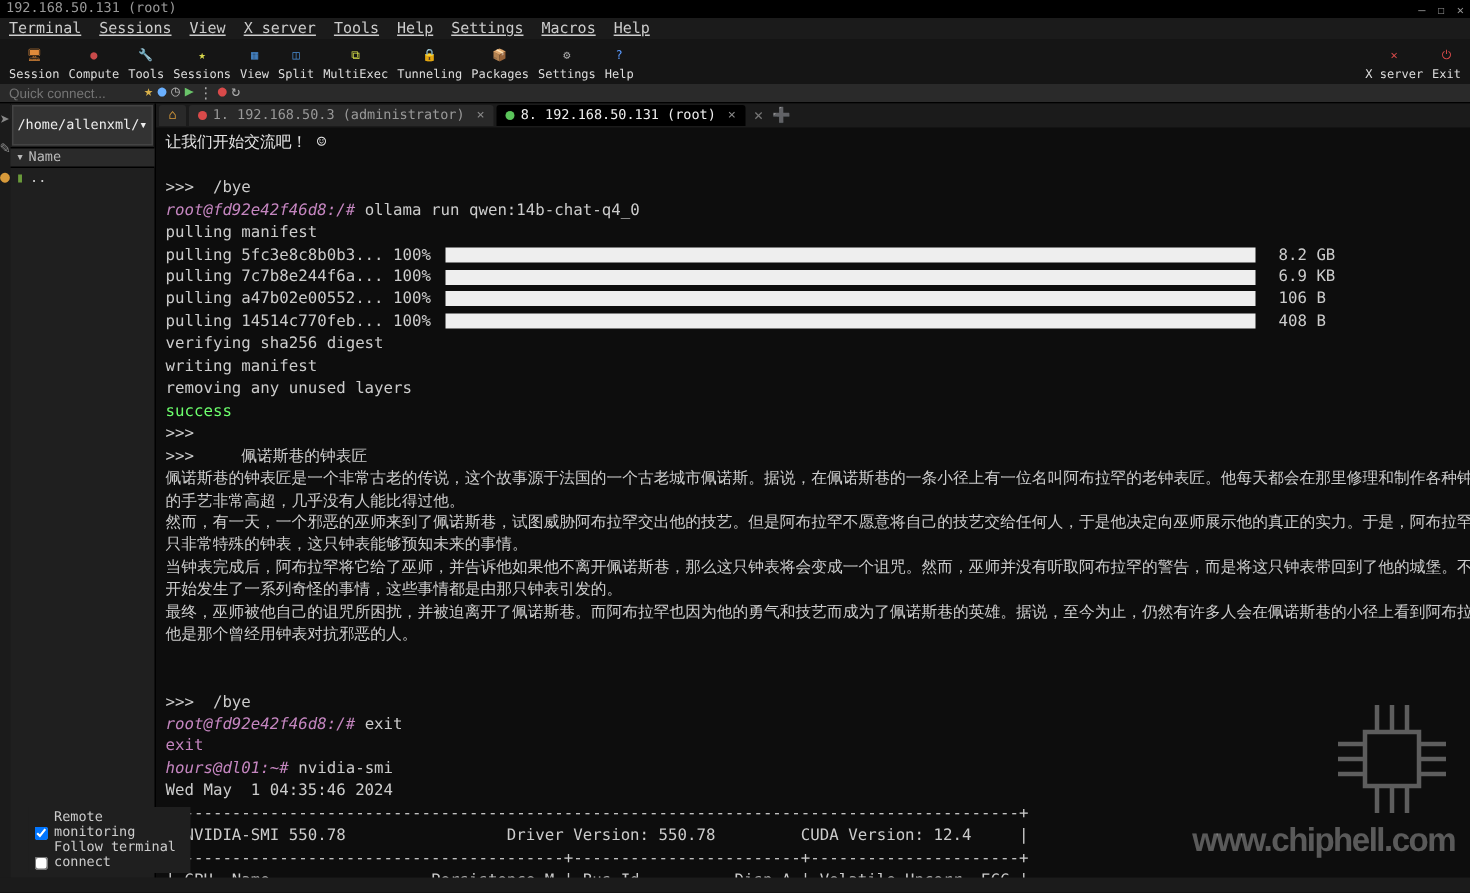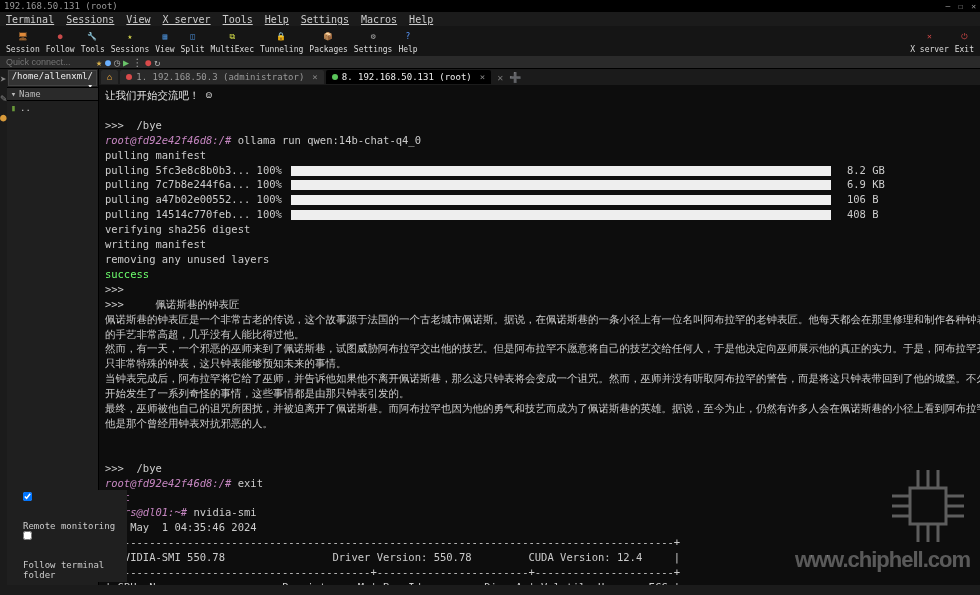--- a/index.html
+++ b/index.html
@@ -15,40 +15,40 @@
 .toolbar .right { margin-left:auto; display:flex; gap:6px; }
 .quickbar { height:13px; background:#2a2a2a; display:flex; align-items:center; font-size:9px; border-bottom:1px solid #000; }
 .quickbar .qc { padding:0 6px; color:#aaa; }
 .quickbar input { background:transparent; border:none; color:#aaa; font-size:9px; width:80px; outline:none; }
 .quickbar .stars { display:flex; gap:3px; padding:0 4px; }
 .stars span { font-size:10px; }
 .main { position:absolute; top:69px; bottom:10px; left:0; right:0; display:flex; }
 .sidebar { width:18px; background:#1b1b1b; display:flex; flex-direction:column; align-items:center; gap:6px; padding-top:4px; }
 .sidebar span { font-size:11px; }
 .filepanel { width:110px; background:#1f1f1f; border-right:1px solid #000; display:flex; flex-direction:column; }
-.pathcombo { height:16px; background:#333; border:1px solid #444; margin:1px; display:flex; align-items:center; padding:0 3px; font-size:9px; color:#eee;flex-direction:column; }
+.pathcombo { height:27px; background:#333; border:1px solid #444; margin:1px; display:flex; align-items:center; padding:0 3px; font-size:9px; color:#eee; }
 .filehead { height:14px; background:#2a2a2a; border-top:1px solid #000; border-bottom:1px solid #000; padding:0 4px; font-size:9px; color:#bbb; display:flex; align-items:center; }
 .fileentry { height:14px; padding:0 4px; display:flex; align-items:center; gap:4px; font-size:9px; color:#ccc; }
 .termarea { flex:1; display:flex; flex-direction:column; }
 .tabbar { height:16px; background:#1b1b1b; display:flex; align-items:center; gap:2px; padding-left:2px; }
 .tab { height:14px; padding:0 6px; background:#292929; border-radius:2px 2px 0 0; display:flex; align-items:center; gap:4px; font-size:9px; color:#999; }
 .tab.active { background:#000000; color:#eee; }
 .tab .dot { width:6px; height:6px; border-radius:50%; }
 .tabadd { color:#777; padding:0 4px; font-size:10px; }
 .term { flex:1; background:#0d0d0d; padding:3px 6px; overflow:hidden; font-size:10.5px; line-height:1.42; }
 .term pre { font-family:inherit; white-space:pre; color:#ccc; font-size:10.5px; }
 .term .green { color:#6dff6d; }
 .term .mag { color:#c586c0; }
 .term .prompt { color:#c586c0;font-style:italic; }
 .term .white { color:#e5e5e5; }
 .pbar { display:inline-block; width:540px; height:10px; background:#eee; vertical-align:middle; margin:0 3px; }
 .bottombar { height:10px; background:#1b1b1b; border-top:1px solid #000; display:flex; align-items:center; font-size:8px; color:#aaa; padding:0 4px; gap:8px; }
 .bottombar .pill { background:#2a2a2a; padding:0 4px; border-radius:2px; }
 .leftopts { position:absolute; left:19px; bottom:13px; width:108px; background:#1f1f1f; padding:2px 4px; font-size:9px; color:#ccc; }
-.leftopts label { display:flex; align-items:flex-start; gap:20px;flex-direction:column; }
+.leftopts label { display:flex; align-items:flex-end; gap:4px; }
 .leftopts input { width:9px; height:9px; }
 .watermark { position:absolute; right:10px; bottom:22px; font-size:22px; color:rgba(255,255,255,.32); font-weight:bold; font-family:Arial; pointer-events:none; letter-spacing:-1px; }
 .watermark-svg { position:absolute; right:12px; top:460px; opacity:.33; pointer-events:none; }
 </style>
 </head>
 <body>
 
 <div class="titlebar">
   <span>192.168.50.131 (root)</span>
   <div class="winbtns">
@@ -70,21 +70,21 @@
     <span>Help</span>
   </div>
 
 <div class="toolbar">
     <div class="toolbtn">
       <div class="ic" style="color:#df8a3a">🖥</div>
       <span>Session</span>
     </div>
     <div class="toolbtn">
       <div class="ic" style="color:#c94a4a">●</div>
-      <span>Follow</span>
+      <span>Compute</span>
     </div>
     <div class="toolbtn">
       <div class="ic" style="color:#aaa">🔧</div>
       <span>Tools</span>
     </div>
     <div class="toolbtn">
       <div class="ic" style="color:#d8d84c">★</div>
       <span>Sessions</span>
     </div>
     <div class="toolbtn">
@@ -235,21 +235,21 @@
   </div>
 </div>
 
 <div class="leftopts">
   <label>
       <input type="checkbox" checked="" style="">
       <span>Remote monitoring</span>
     </label>
   <label>
       <input type="checkbox" style="">
-      <span>Follow terminal folder</span>
+      <span>Follow terminal connect</span>
     </label>
 </div>
 
 <div class="bottombar">
   <span class="pill">▮ <span>dl01</span></span>
   <span class="pill">⬤ <span>0%</span></span>
   <span class="pill">≡ <span>1.56 GB / 62.76 GB</span></span>
   <span class="pill">↑ <span>0.01 Mb/s</span></span>
   <span class="pill">↓ <span>0.00 Mb/s</span></span>
   <span class="pill">⏱ <span>12 hours</span></span>

